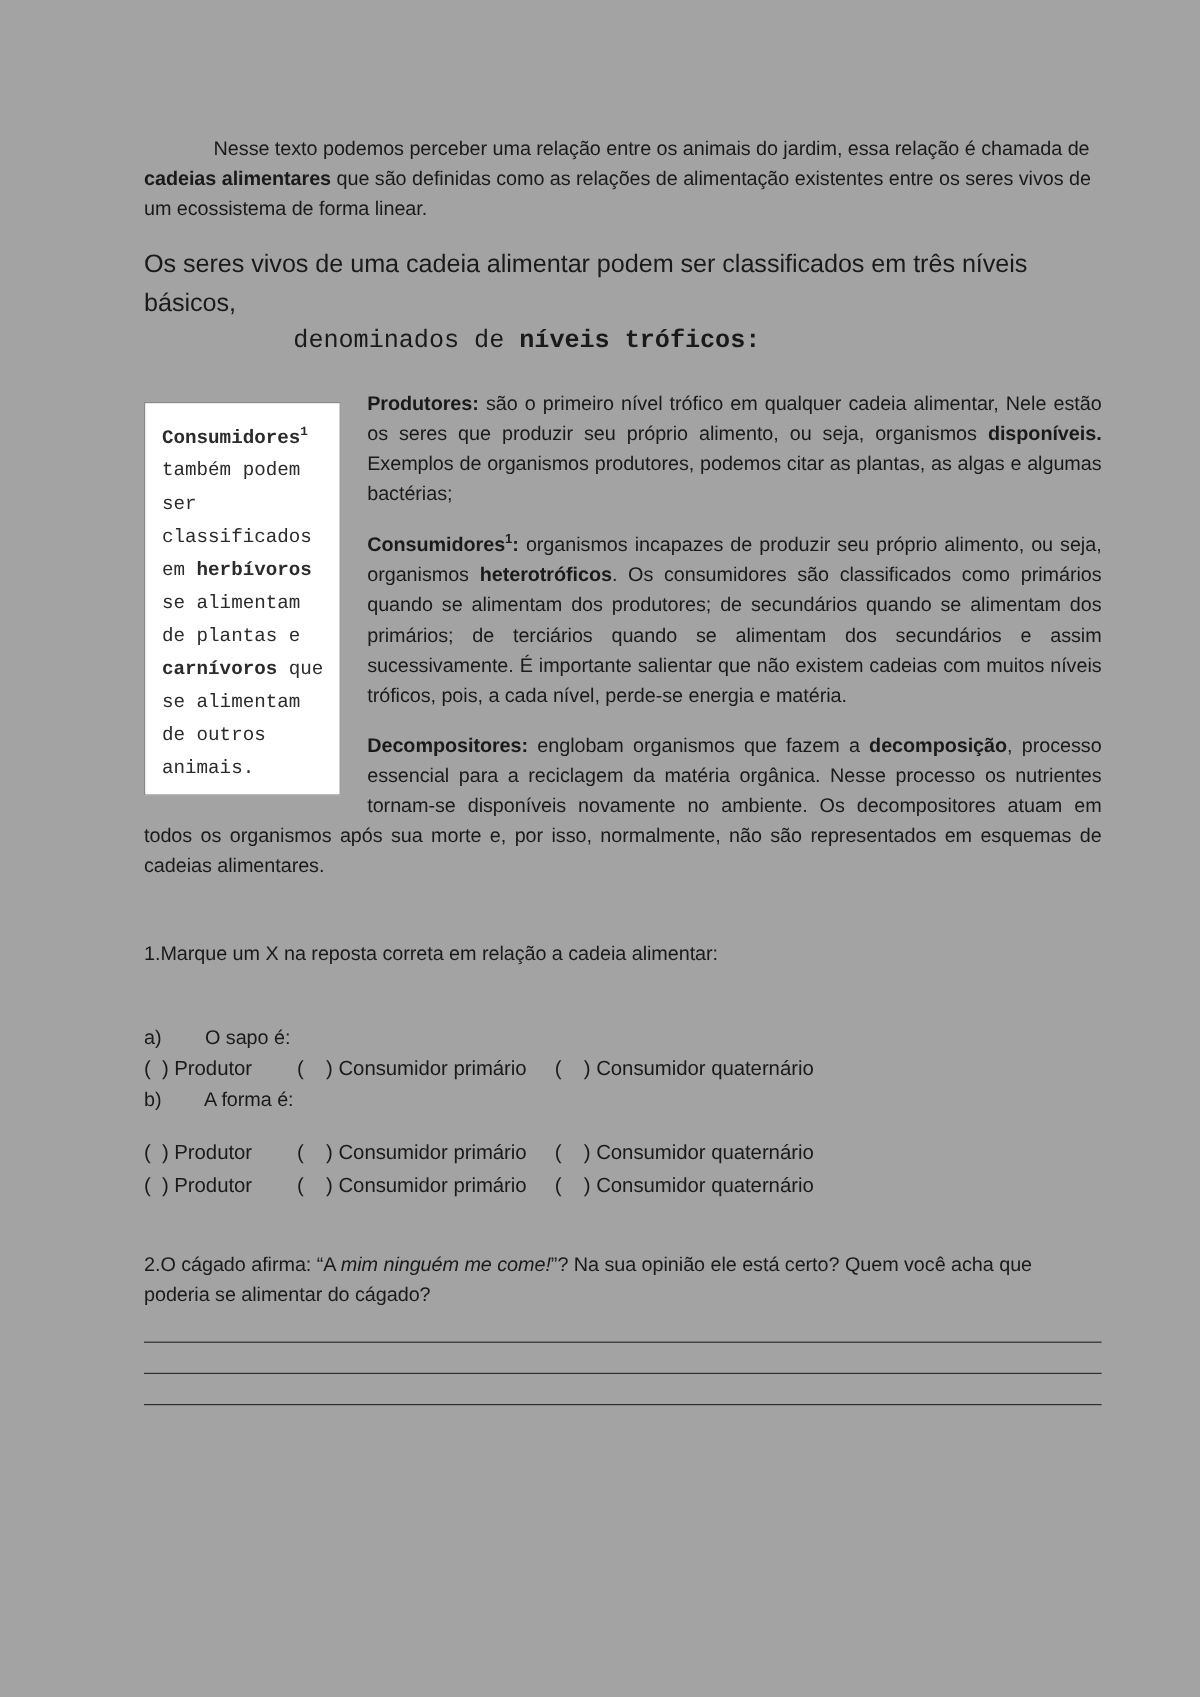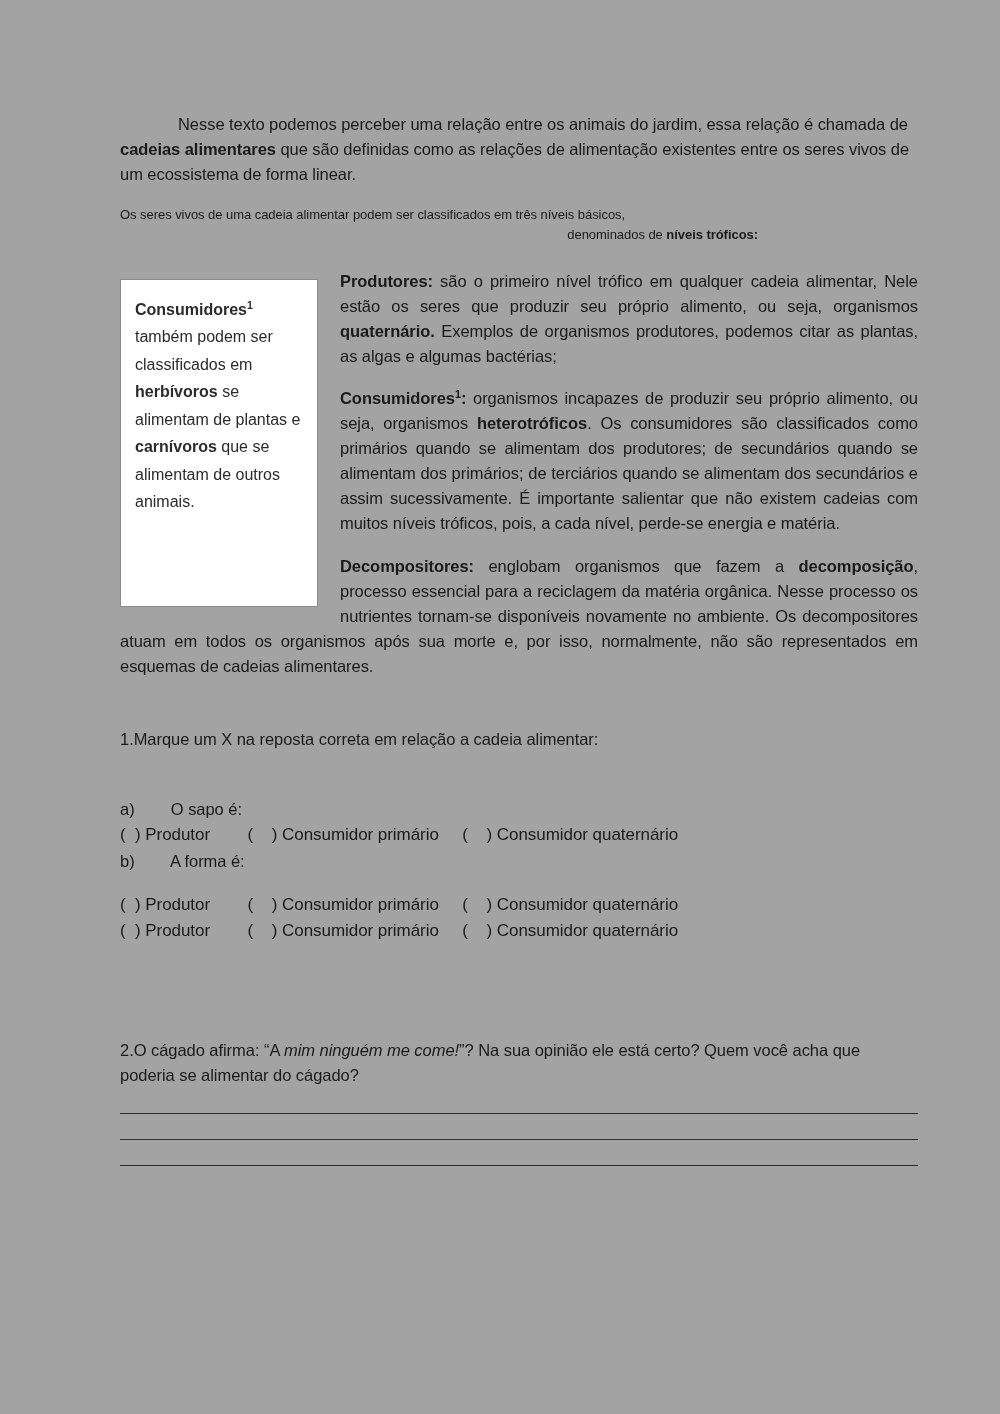--- a/index.html
+++ b/index.html
@@ -37,48 +37,50 @@
   
   .intro-para {
     font-size: 16.5px;
     line-height: 1.52;
     text-align: left;
     text-indent: 58px;
     margin: 0 0 6px 0;
     letter-spacing: -0.05px;
   }
   .subtitle-block {
-    font-size: 13px;
+    font-size: 21px;
     line-height: 1.52;
     margin: 18px 0 16px 0;
     text-align: left;
     letter-spacing: -0.05px;
   }
   .subtitle-line2 {
     display: block;
-    text-align: right;
+    text-align: center;
     padding-right: 160px;
+    font-family: Liberation Mono, monospace;
   }
 
   b, strong { font-weight: bold; }
 
   
   .note-box {
     float: left;
     box-sizing: border-box;
-    width: 198px;
+    width: 164px;
     height: 328px;
     margin: 10px 22px 8px 0;
     padding: 16px 12px 10px 14px;
     border: 1.6px solid #8a8a8a;
     background: #ffffff;
     font-size: 16px;
     line-height: 1.72;
     color: #2b2b2b;
     shape-outside: margin-box;
+    font-family: Liberation Mono, monospace;
   }
   .note-box .lead { font-weight: bold; }
 
   
   .body-wrap {
     margin-top: 24px;
   }
   .body-para {
     font-size: 16.5px;
     line-height: 1.52;
@@ -119,21 +121,21 @@
   .q-options {
     font-size: 17px;
     line-height: 1.55;
     margin: 0;
     white-space: pre;
     letter-spacing: -0.05px;
   }
   .gap-sm { height: 18px; }
 
   .q2 {
-    margin-top: 93px;
+    margin-top: 41px;
     font-size: 16.5px;
     line-height: 1.5;
     letter-spacing: -0.05px;
   }
   .q2 i { font-style: italic; }
 
   
   .answer-lines {
     margin-top: 26px;
   }
@@ -154,21 +156,21 @@
 
     <div class="subtitle-block">
       <span>Os seres vivos de uma cadeia alimentar podem ser classificados em três níveis básicos,</span>
       <span class="subtitle-line2"><span>denominados de </span><b>níveis tróficos:</b></span>
     </div>
 
     <div class="body-wrap">
 
       <aside class="note-box"><b class="lead"><span>Consumidores</span><sup>1</sup></b><span> também podem ser classificados em </span><b>herbívoros</b><span> se alimentam de plantas e </span><b>carnívoros</b><span> que se alimentam de outros animais.</span></aside>
 
-      <p class="body-para"><b>Produtores:</b><span> são o primeiro nível trófico em qualquer cadeia alimentar, Nele estão os seres que produzir seu próprio alimento, ou seja, organismos </span><b>quaternário.</b><span> Exemplos de organismos produtores, podemos citar as plantas, as algas e algumas bactérias;</span></p>
+      <p class="body-para"><b>Produtores:</b><span> são o primeiro nível trófico em qualquer cadeia alimentar, Nele estão os seres que produzir seu próprio alimento, ou seja, organismos </span><b>disponíveis.</b><span> Exemplos de organismos produtores, podemos citar as plantas, as algas e algumas bactérias;</span></p>
 
       <p class="body-para"><b><span>Consumidores</span><sup>1</sup><span>:</span></b><span> organismos incapazes de produzir seu próprio alimento, ou seja, organismos </span><b>heterotróficos</b><span>. Os consumidores são classificados como primários quando se alimentam dos produtores; de secundários quando se alimentam dos primários; de terciários quando se alimentam dos secundários e assim sucessivamente. É importante salientar que não existem cadeias com muitos níveis tróficos, pois, a cada nível, perde-se energia e matéria.</span></p>
 
       <p class="body-para"><b>Decompositores:</b><span> englobam organismos que fazem a </span><b>decomposição</b><span>, processo essencial para a reciclagem da matéria orgânica. Nesse processo os nutrientes tornam-se disponíveis novamente no ambiente. Os decompositores atuam em todos os organismos após sua morte e, por isso, normalmente, não são representados em esquemas de cadeias alimentares.</span></p>
     </div>
 
     <div class="questions">
 
       <p class="q-title">1.Marque um X na reposta correta em relação a cadeia alimentar:</p>
 

